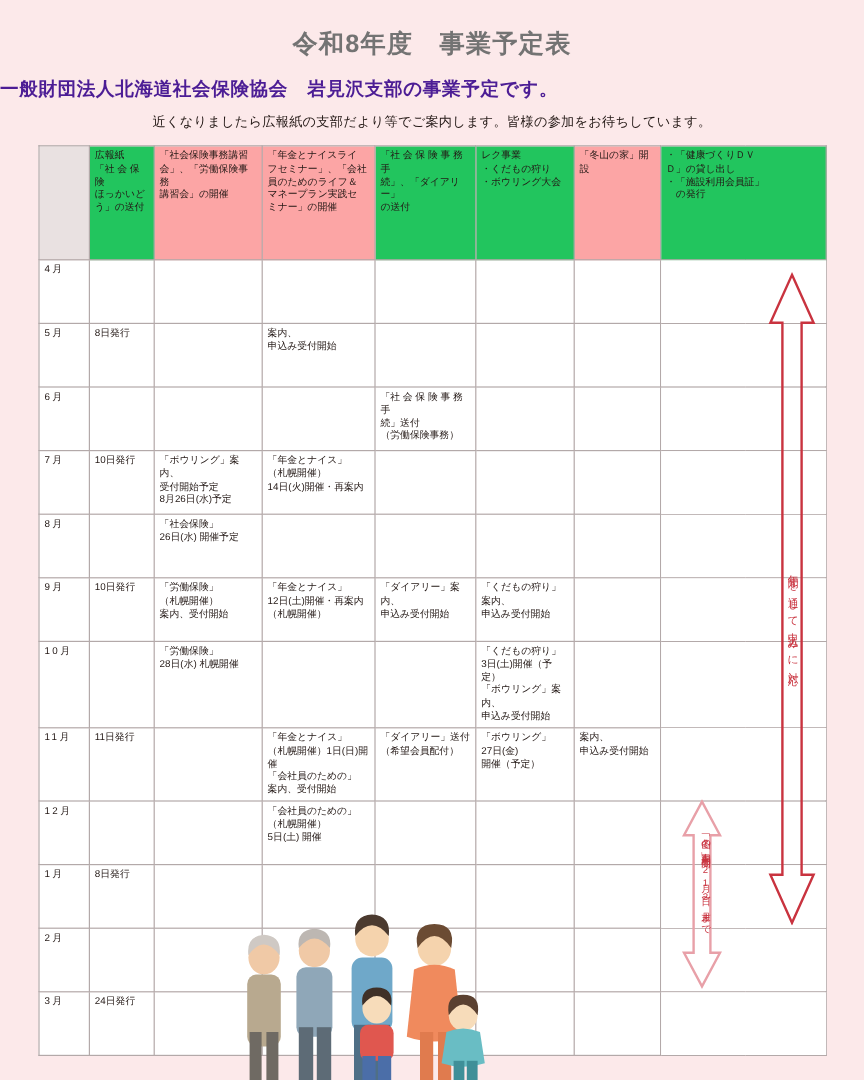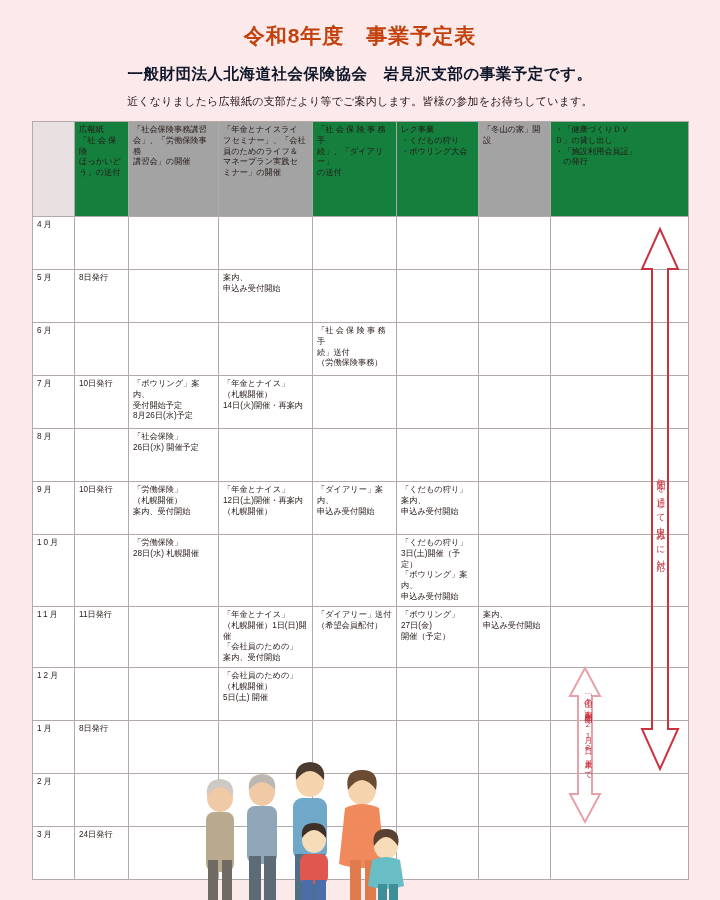--- a/index.html
+++ b/index.html
@@ -9,29 +9,29 @@
     font-family:"Liberation Sans","DejaVu Sans",sans-serif;
     color:#231815;
     overflow:hidden;
     position:relative;
   }
   .page{position:relative;width:720px;height:900px;box-sizing:border-box;}
   .title{
     text-align:center;
     font-size:21px;
     font-weight:bold;
-    color:#c2410c;
+    color:#737373;
     letter-spacing:1px;
     padding-top:22px;
   }
   .subtitle{
-    text-align:center;
+    text-align:left;
     font-size:15.5px;
     font-weight:bold;
-    color:#0f172a;
+    color:#4c1d95;
     margin-top:14px;
     letter-spacing:0.5px;
   }
   .note{
     text-align:center;
     font-size:11px;
     color:#231815;
     margin-top:9px;
     letter-spacing:0.2px;
   }
@@ -67,22 +67,22 @@
   col.c6{width:72px;}
   col.c7{width:70px;}
   col.c8{width:68px;}
 
   thead td{
     height:88px;
     font-size:8.2px;
     background:#ffffff;
   }
   thead td.corner{background:#e9e1e1;}
-  thead td.pinkhdr{background:#a3a3a3;}
-  thead td.whitehdr{background:#15803d;}
+  thead td.pinkhdr{background:#fca5a5;}
+  thead td.whitehdr{background:#22c55e;}
 
   td.month{
     background:#e9e1e1;
     text-align:center;
     vertical-align:middle;
     font-size:12px;
     letter-spacing:2px;
     padding:0;
     margin-left:34px;
   }

